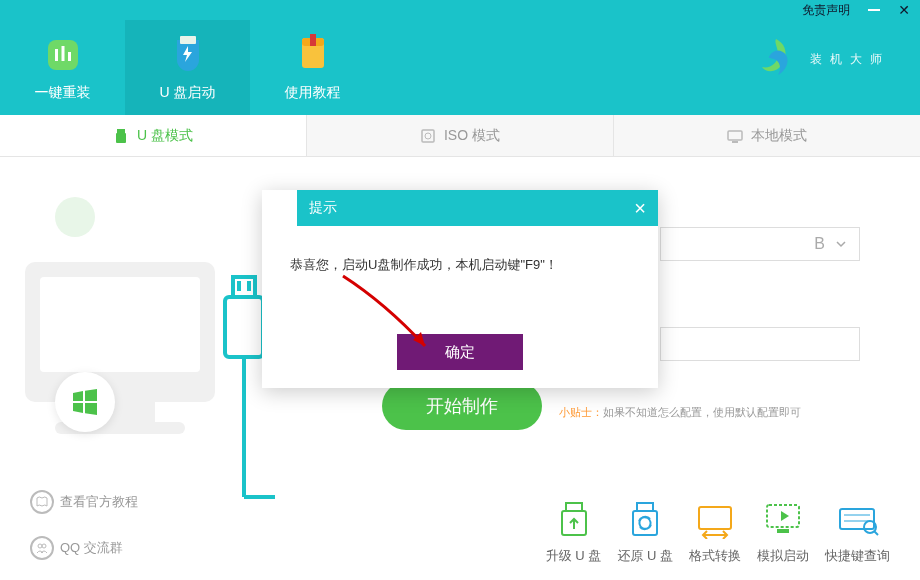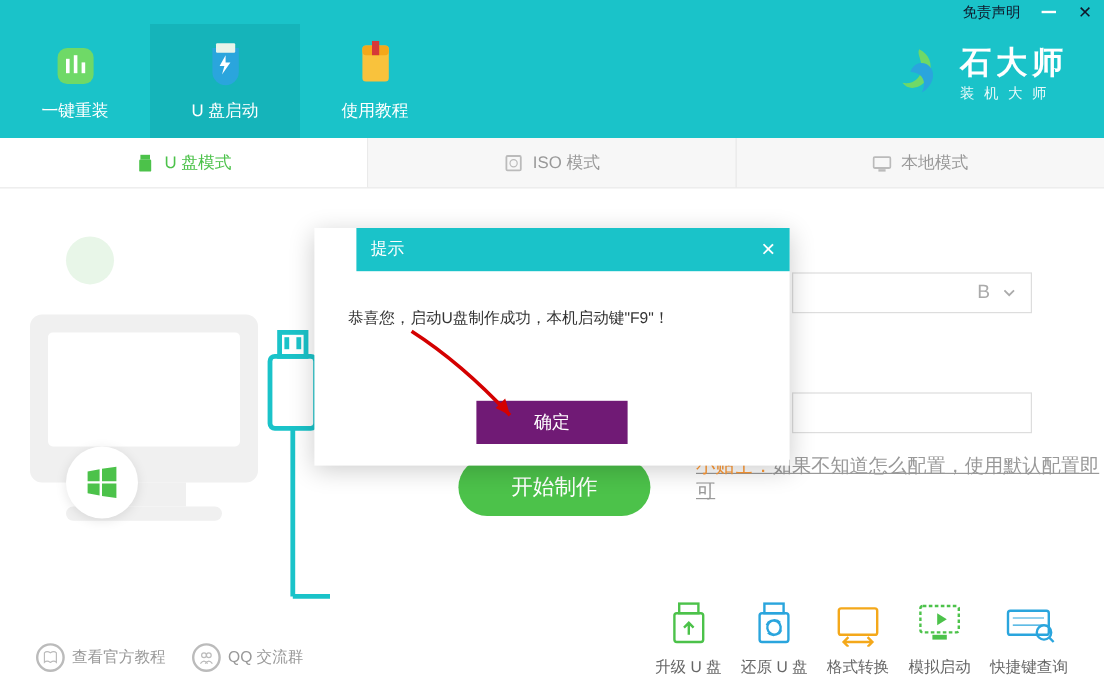--- a/index.html
+++ b/index.html
@@ -25,27 +25,27 @@
 .subtab { flex: 1; display: flex; align-items: center; justify-content: center; gap: 8px; font-size: 14px; color: #999; border-right: 1px solid #e5e5e5; background: #f7f7f7; }
 .subtab:last-child { border-right: none; }
 .subtab.active { background: #fff; color: #4cc24a; }
 .subtab-icon { width: 16px; height: 16px; }
 
 .content { position: relative; height: 423px; }
 .illustration { position: absolute; left: 15px; top: 30px; width: 260px; height: 330px; }
 .win-badge { position: absolute; left: 55px; top: 215px; width: 60px; height: 60px; border-radius: 50%; background: #fff; box-shadow: 0 2px 10px rgba(0,0,0,0.1); display: flex; align-items: center; justify-content: center; }
 
 .main-btn { position: absolute; left: 382px; bottom: 150px; width: 160px; height: 48px; border-radius: 24px; background: #4cc24a; color: #fff; font-size: 18px; display: flex; align-items: center; justify-content: center; }
-.tip { position: absolute; left: 580px; bottom: 160px; font-size: 16px; color: #999; text-decoration: underline; }
+.tip { position: absolute; left: 559px; bottom: 160px; font-size: 11px; color: #999; }
 .tip-label { color: #ff9933; }
 
 .select-box { position: absolute; right: 60px; top: 70px; width: 200px; height: 34px; border: 1px solid #ddd; display: flex; align-items: center; justify-content: flex-end; padding: 0 12px; color: #aaa; }
 .select-box2 { position: absolute; right: 60px; top: 170px; width: 200px; height: 34px; border: 1px solid #ddd; }
 
-.footer-left { position: absolute; left: 30px; bottom: 20px; display: flex; gap: 22px; }
+.footer-left { position: absolute; left: 30px; bottom: 20px; display: flex; gap: 22px; flex-direction: column; }
 .footer-link { display: flex; align-items: center; gap: 6px; color: #999; font-size: 13px; }
 .circle-icon { width: 24px; height: 24px; border: 2px solid #bbb; border-radius: 50%; display: flex; align-items: center; justify-content: center; }
 
 .footer-right { position: absolute; right: 30px; bottom: 15px; display: flex; gap: 16px; }
 .tool-item { display: flex; flex-direction: column; align-items: center; gap: 8px; font-size: 13px; color: #666; }
 .tool-icon { width: 44px; height: 38px; }
 
 .modal { position: absolute; left: 262px; top: 190px; width: 396px; background: #fff; box-shadow: 0 4px 20px rgba(0,0,0,0.2); z-index: 100; }
 .modal-header { height: 20px; background: #1ac3c9; display: flex; align-items: center; justify-content: space-between; padding: 18px 12px; color: #fff; font-size: 14px; margin-left: 35px; }
 .modal-close { font-size: 20px; cursor: pointer; }
@@ -94,21 +94,20 @@
         </svg>
     </div>
     <span>使用教程</span>
   </div>
   <div class="logo-area">
     <svg class="logo-mark" viewBox="0 0 48 48">
         <path d="M24 4 C32 8 36 16 32 26 C28 36 16 40 10 32 C18 34 26 28 26 20 C26 12 22 8 24 4" fill="#6fd967"></path>
         <path d="M18 20 C22 14 30 14 34 20 C38 26 34 36 26 40 C30 34 28 26 22 24 C16 22 16 24 18 20" fill="#2aa5dd"></path>
       </svg>
     <div class="logo-text">
-      <div class="logo-title">石大师</div>
       <div class="logo-sub">装机大师</div>
     </div>
   </div>
 </div>
 
 <div class="subtabs">
   <div class="subtab active">
     <svg class="subtab-icon" viewBox="0 0 16 16">
         <rect x="4" y="1" width="8" height="4" fill="#4cc24a"></rect>
         <rect x="3" y="5" width="10" height="10" rx="1" fill="#4cc24a"></rect>

